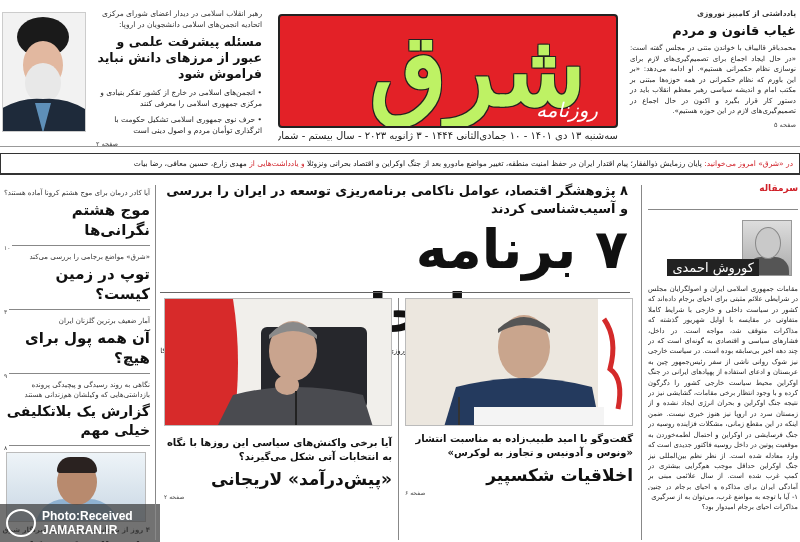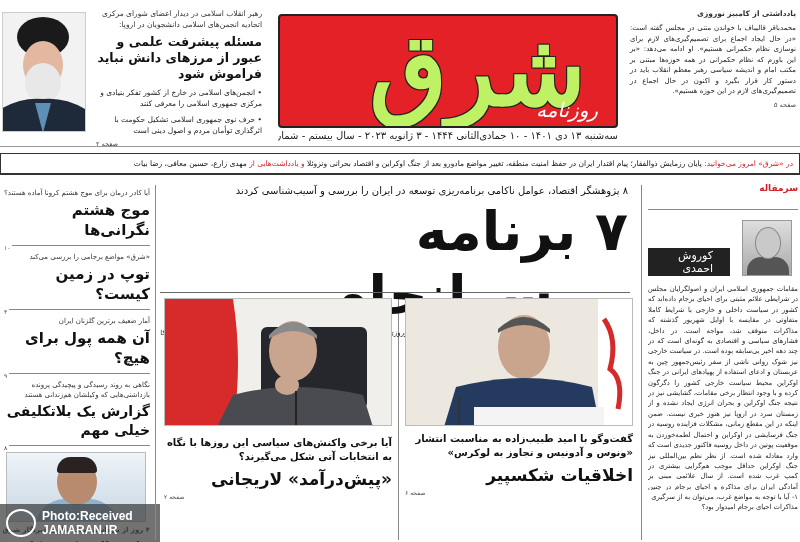--- a/index.html
+++ b/index.html
@@ -39,21 +39,21 @@
   .lc-photo { width: 140px; height: 70px; border: 1px solid #bbb; margin: 4px 4px 0 4px; background: linear-gradient(180deg, #eef4f8 0%, #c9d7e4 100%); position: relative; overflow: hidden; }
   .lc-photo .face { position: absolute; left: 50px; top: 6px; width: 40px; height: 46px; border-radius: 50%; background: #b88a6e; }
   .lc-photo .hair { position: absolute; left: 50px; top: 4px; width: 40px; height: 16px; border-radius: 20px 20px 4px 4px; background: #2a2220; }
   .lc-photo .shirt { position: absolute; left: 28px; top: 46px; width: 84px; height: 30px; border-radius: 30px 30px 0 0; background: #8fb2d1; }
 
   .watermark { left: 0; top: 504px; width: 160px; height: 38px; background: rgba(60,60,60,0.72); color: #fff; font-family: "Liberation Sans", sans-serif; font-size: 12px; font-weight: 700; line-height: 14px; padding: 5px 0 0 42px; text-align: left; direction: ltr; }
   .watermark .wm-logo { position: absolute; left: 6px; top: 5px; width: 30px; height: 28px; border: 2px solid #fff; border-radius: 50%; }
 
   
   .center { left: 160px; top: 182px; width: 468px; text-align: right; }
-  .c-kicker { font-weight: 400; font-size: 10px; line-height: 18px; color: #111; }
+  .c-kicker { font-weight: 700; font-size: 13px; line-height: 18px; color: #111; }
   .c-head { font-weight: 900; font-size: 54px; line-height: 64px; color: #111; letter-spacing: -1px; font-family: "DejaVu Sans", sans-serif; }
   .c-byline { font-size: 7px; line-height: 11px; color: #222; white-space: nowrap; overflow: hidden; }
   .c-note { font-size: 6px; color: #444; margin-top: 3px; }
 
   .photo1 { left: 405px; top: 298px; width: 228px; height: 128px; border: 1px solid #bbb; background: #f2efe8; overflow: hidden; }
   .photo2 { left: 164px; top: 298px; width: 228px; height: 128px; border: 1px solid #bbb; background: #f4f2ee; overflow: hidden; }
 
   .cap1 { left: 405px; top: 432px; width: 228px; text-align: right; }
   .cap2 { left: 164px; top: 436px; width: 228px; text-align: right; }
   .cap-kicker { font-weight: 700; font-size: 10px; line-height: 14px; color: #111; }
@@ -63,21 +63,21 @@
   .vline { width: 1px; background: #888; }
 
   
   .right-col { left: 648px; top: 183px; width: 150px; text-align: right; }
   .rc-label { color: #d01f27; font-size: 9px; font-weight: 700; padding-bottom: 16px; border-bottom: 1px solid #888; letter-spacing: 2px; }
   .rc-head { font-weight: 800; font-size: 11.5px; line-height: 16px; margin-top: 10px; color: #111; }
   .rc-photo { position: relative; margin-top: 10px; height: 56px; }
   .rc-photo .ph { position: absolute; right: 6px; top: 0; width: 50px; height: 56px; background: linear-gradient(180deg,#ddd,#aaa); border: 1px solid #999; overflow: hidden; }
   .rc-photo .ph .fc { position: absolute; left: 12px; top: 6px; width: 26px; height: 32px; border-radius: 50%; background: #c9c9c9; border: 1px solid #888; }
   .rc-photo .ph .bd { position: absolute; left: 4px; top: 36px; width: 42px; height: 24px; border-radius: 14px 14px 0 0; background: #555; }
-  .rc-photo .name { position: absolute; right: 68px; bottom: 0; background: #222; color: #fff; font-size: 11px; padding: 1px 17px; }
+  .rc-photo .name { position: absolute; right: 39px; bottom: 0; background: #222; color: #fff; font-size: 13px; padding: 1px 5px; }
   .rc-body { font-size: 6.8px; line-height: 10.4px; color: #222; margin-top: 8px; text-align: justify; }
   .rc-q { font-size: 6.8px; line-height: 10.4px; color: #222; margin-top: 2px; }
 </style>
 </head>
 <body>
 
 <div class="abs portrait-box">
   <svg width="84" height="120" viewBox="0 0 84 120">
     <rect width="84" height="120" fill="#f2f2f2"></rect>
     <ellipse cx="42" cy="24" rx="26" ry="20" fill="#1a1a1a"></ellipse>
@@ -97,20 +97,21 @@
 </div>
 
 <div class="abs logo-box">
   <div class="logo-text">شرق</div>
   <div class="logo-sub">روزنامه</div>
 </div>
 <div class="abs dateline">سه‌شنبه ۱۳ دی ۱۴۰۱ - ۱۰ جمادی‌الثانی ۱۴۴۴ - ۳ ژانویه ۲۰۲۳ - سال بیستم - شماره ۴۴۶۲ - ۱۲ صفحه - ۱۰۰۰۰ تومان</div>
 
 <div class="abs top-right-story">
   <div class="kicker-sm" style="font-weight:700;">یادداشتی از کامبیز نوروزی</div>
+  <div class="head-md" style="font-size:13px;">غیاب قانون و مردم</div>
   <div class="body-sm">محمدباقر قالیباف با خواندن متنی در مجلس گفته است: «در حال ایجاد اجماع برای تصمیم‌گیری‌های لازم برای نوسازی نظام حکمرانی هستیم». او ادامه می‌دهد: «بر این باورم که نظام حکمرانی در همه حوزه‌ها مبتنی بر مکتب امام و اندیشه سیاسی رهبر معظم انقلاب باید در دستور کار قرار بگیرد و اکنون در حال اجماع در تصمیم‌گیری‌های لازم در این حوزه هستیم».</div>
   <div class="page-ref">صفحه ۵</div>
 </div>
 
 <div class="abs hr" style="top:146px;"></div>
 
 <div class="abs ticker">
   <span class="red">در «شرق» امروز می‌خوانید:</span><span> پایان رزمایش ذوالفقار؛ پیام اقتدار ایران در حفظ امنیت منطقه، تغییر مواضع مادورو بعد از جنگ اوکراین و اقتصاد بحرانی ونزوئلا</span><span class="red"> و یادداشت‌هایی از</span><span> مهدی زارع، حسین معافی، رضا بیات</span>
 </div>
 

